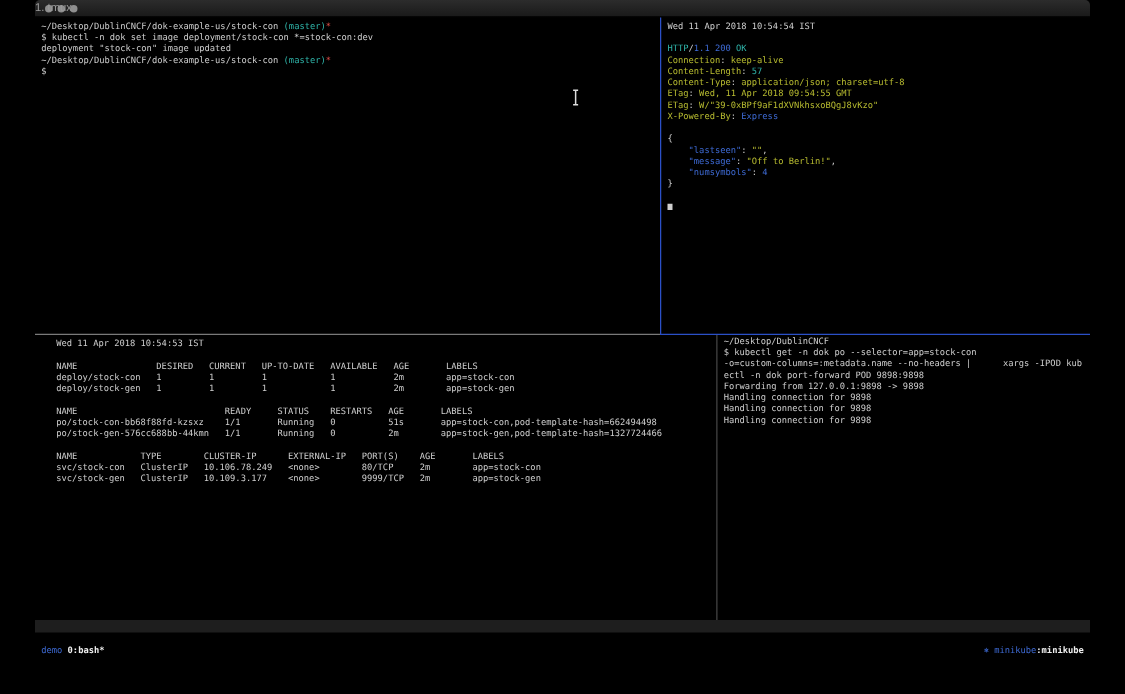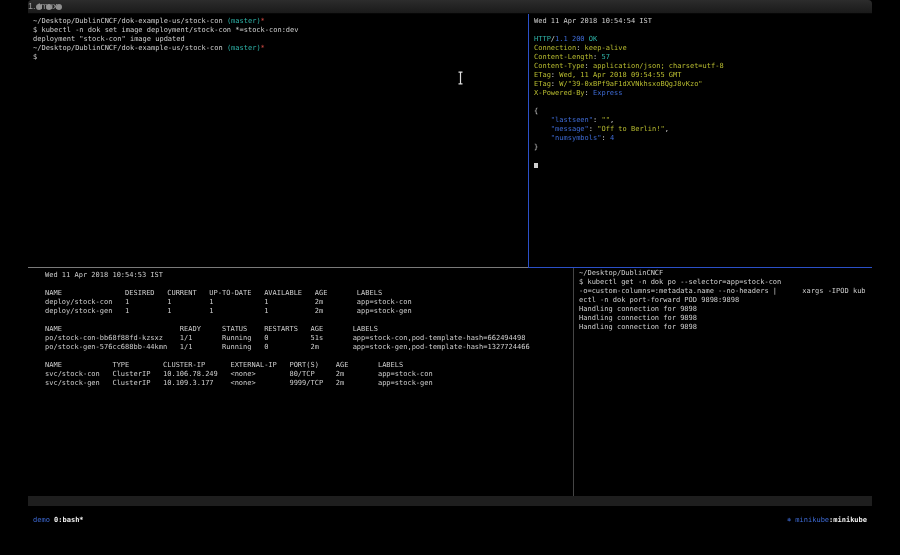--- a/index.html
+++ b/index.html
@@ -103,20 +103,21 @@
           <div class="tline"><span class="c-fg">svc/stock-gen   ClusterIP   10.109.3.177    &lt;none&gt;        9999/TCP   2m        app=stock-gen</span></div>
         </div>
     </div>
 
     <div class="pane br">
       <div class="pane-inner">
           <div class="tline"><span class="c-fg">~/Desktop/DublinCNCF</span></div>
           <div class="tline"><span class="c-fg">$ kubectl get -n dok po --selector=app=stock-con</span></div>
           <div class="tline"><span class="c-fg">-o=custom-columns=:metadata.name --no-headers |      xargs -IPOD kub</span></div>
           <div class="tline"><span class="c-fg">ectl -n dok port-forward POD 9898:9898</span></div>
+          <div class="tline"><span class="c-fg">Forwarding from 127.0.0.1:9898 -&gt; 9898</span></div>
           <div class="tline"><span class="c-fg">Handling connection for 9898</span></div>
           <div class="tline"><span class="c-fg">Handling connection for 9898</span></div>
           <div class="tline"><span class="c-fg">Handling connection for 9898</span></div>
         </div>
     </div>
 
     <div class="vdiv-top"></div>
     <div class="hdiv-left"></div>
     <div class="hdiv-right"></div>
     <div class="vdiv-bottom"></div>

